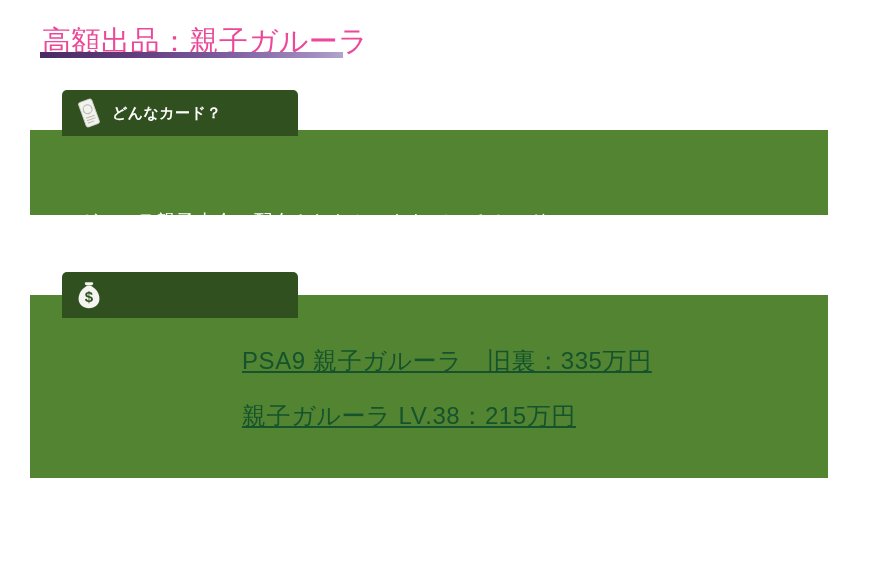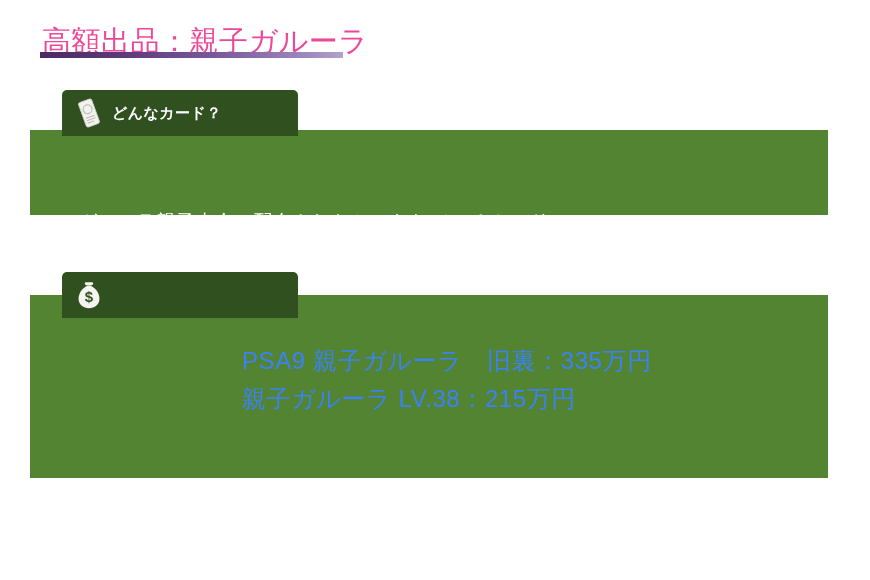--- a/index.html
+++ b/index.html
@@ -95,27 +95,28 @@
   }
   #card-desc {
     left: 48px;
     top: 95px;
     font-size: 19px;
     letter-spacing: 0.3px;
     margin-top: 24px;
   }
   .price-line {
     position: absolute;
-    color: #3b82f6;
+    color: #14532d;
     font-size: 24px;
     letter-spacing: 0.6px;
     white-space: nowrap;
+    text-decoration: underline;
   }
   #price-line-0 { left: 212px; top: 73px; }
-  #price-line-1 { left: 212px; top: 111px; text-align: center; }
+  #price-line-1 { left: 212px; top: 128px; text-align: center; }
 </style>
 </head>
 <body>
 
 <div class="slide-title">高額出品：親子ガルーラ</div>
 <div class="title-underline"></div>
 
 <div class="section" id="section-card" style="top: 90px; height: 125px;">
 
   <div class="section-body"></div>

